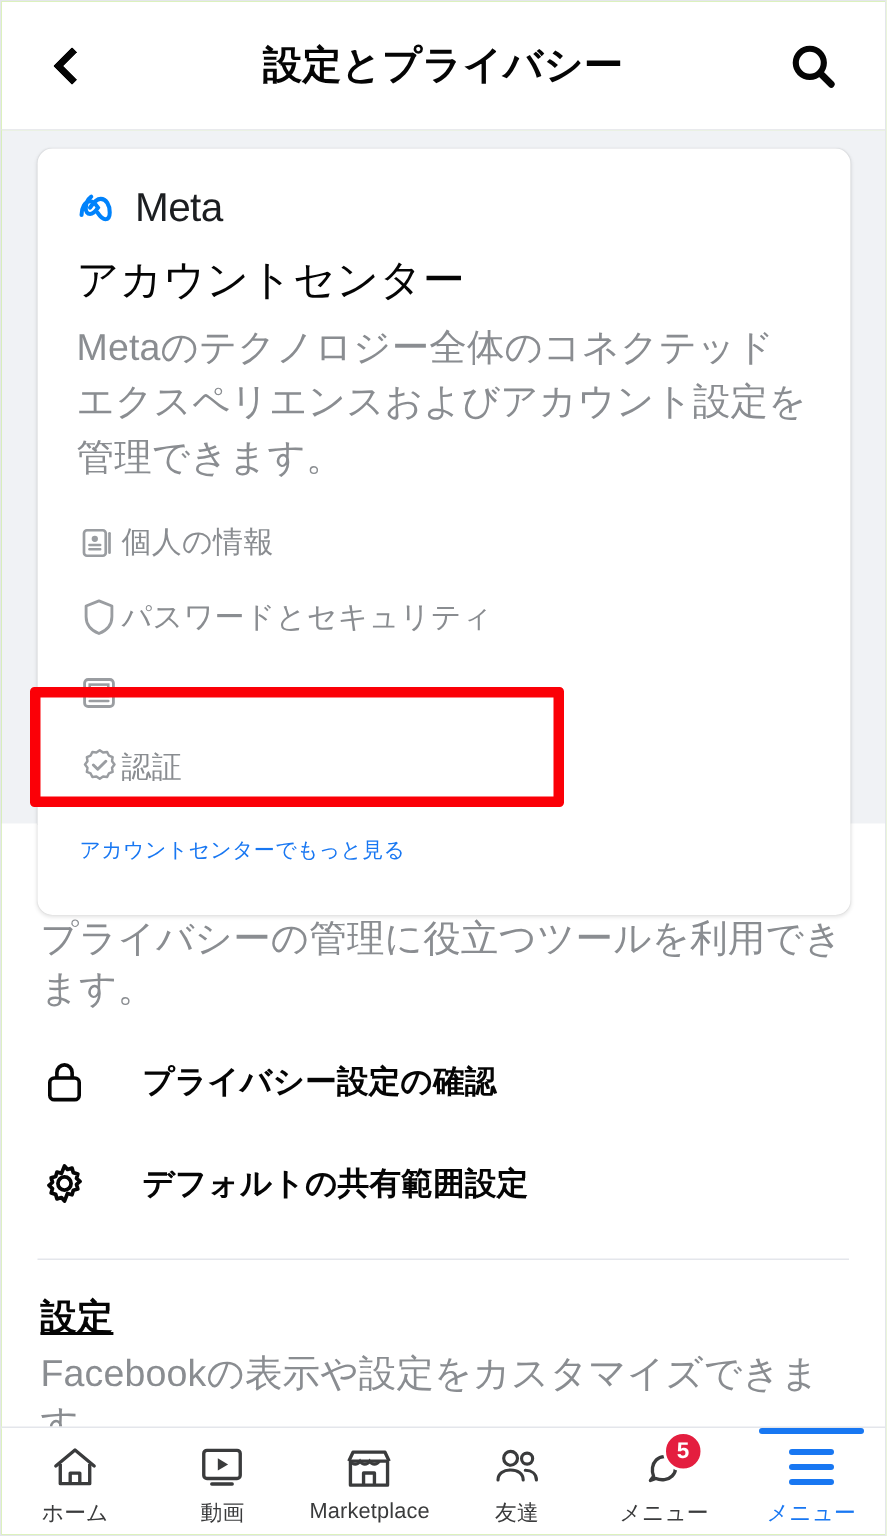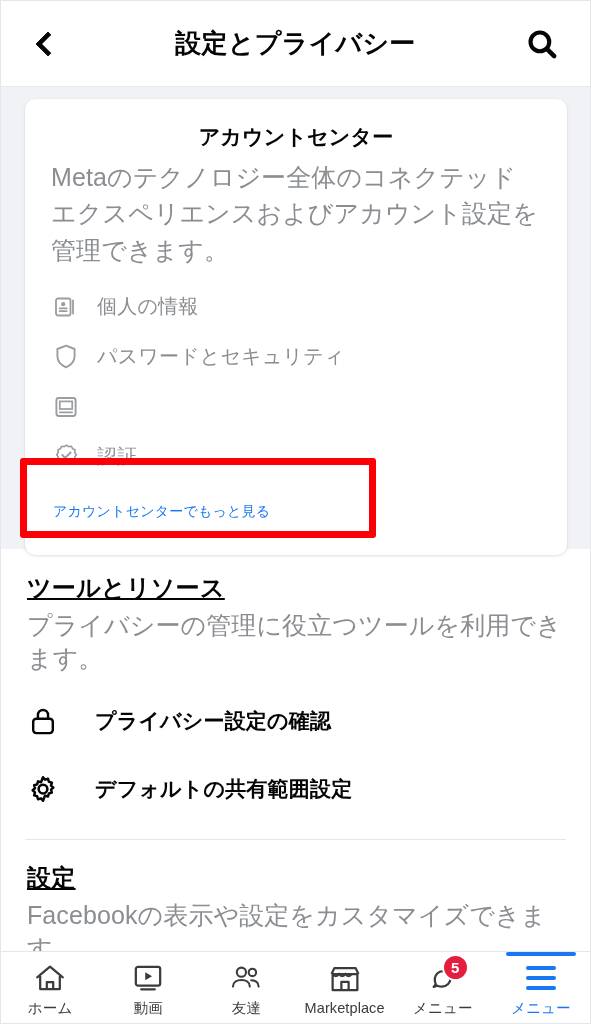--- a/index.html
+++ b/index.html
@@ -86,39 +86,37 @@
     gap: 7px;
     margin-bottom: 14px;
   }
   .meta-wordmark {
     font-size: 27px;
     font-weight: 500;
     color: #1c1e21;
     letter-spacing: -0.4px;
   }
   .card-title {
-    font-size: 21px;
-    font-weight: 700;
+    font-size: 28px;
+    font-weight: 400;
     color: #050505;
     margin-bottom: 8px;
     letter-spacing: 0.2px;
-    text-align: center;
   }
   .card-desc {
     font-size: 25px;
     line-height: 1.45;
     color: #8a8d91;
     margin-bottom: 14px;
     letter-spacing: 0.1px;
   }
   .card-list { margin-top: 2px; }
   .card-list-item {
     display: flex;
     align-items: center;
-    gap: 16px;
     height: 50px;
     cursor: pointer;
   }
   .card-list-icon {
     width: 30px; height: 30px;
     flex: 0 0 30px;
     display: flex; align-items: center; justify-content: center;
   }
   .card-list-label {
     font-size: 20px;
@@ -315,20 +313,27 @@
 
       <div class="divider sec2"></div>
 
       <div class="section-head">
         <div class="section-title">設定</div>
         <div class="section-sub">Facebookの表示や設定をカスタマイズできます。</div>
       </div>
     </div>
 
     <div class="meta-card">
+      <div class="meta-logo-row">
+        <svg width="32" height="22" viewBox="0 0 40 26">
+          <path d="M4.2 18.4c0-5.6 2.8-11.4 7.1-11.4 2.4 0 4.2 1.6 6.6 5.3 -2.4 3.7-4.2 5.3-6.6 5.3 -2.1 0-3.6-1.7-3.6-4.6 0-3.9 2-7.8 4.6-9.8" fill="none" stroke="#0082fb" stroke-width="3.4" stroke-linecap="round"></path>
+          <path d="M11.3 12.3C14.2 7.7 16.6 5 20.2 5c4.6 0 7.5 5.2 7.5 11.3 0 3.6-1.4 5.6-3.6 5.6 -2.3 0-4-1.6-6.4-5.3" fill="none" stroke="#0082fb" stroke-width="3.4" stroke-linecap="round"></path>
+        </svg>
+        <span class="meta-wordmark">Meta</span>
+      </div>
 
       <div class="card-title">アカウントセンター</div>
       <div class="card-desc">Metaのテクノロジー全体のコネクテッドエクスペリエンスおよびアカウント設定を管理できます。</div>
 
       <div class="card-list">
         <div class="card-list-item">
           <span class="card-list-icon">
             <svg width="26" height="26" viewBox="0 0 26 26">
               <rect x="3" y="4.5" width="14.5" height="17" rx="2" fill="none" stroke="#9a9da1" stroke-width="1.8"></rect>
               <path d="M20 6.5v13" fill="none" stroke="#9a9da1" stroke-width="1.8" stroke-linecap="round"></path>
@@ -394,45 +399,45 @@
           <rect x="3.6" y="3.6" width="22.8" height="17.6" rx="2" fill="none" stroke="#3a3b3c" stroke-width="2.1"></rect>
           <path d="M12.4 8.6l6.4 3.8-6.4 3.8z" fill="#3a3b3c"></path>
           <path d="M8.6 24.6h12.8" stroke="#3a3b3c" stroke-width="2.1" stroke-linecap="round"></path>
         </svg>
       </span>
       <span class="nav-label">動画</span>
     </div>
 
     <div class="navitem">
       <span class="nav-icon">
+        <svg width="32" height="30" viewBox="0 0 30 28">
+          <path d="M3.4 9.4h23.2v15H3.4z" fill="none" stroke="#3a3b3c" stroke-width="2.1" stroke-linejoin="round"></path>
+          <path d="M2.4 9.4l2.6-5.6h20l2.6 5.6" fill="none" stroke="#3a3b3c" stroke-width="2.1" stroke-linejoin="round"></path>
+          <path d="M3.4 9.4c1.6 2.6 4.4 2.6 6 0 1.6 2.6 4.4 2.6 6 0 1.6 2.6 4.4 2.6 6 0" fill="none" stroke="#3a3b3c" stroke-width="1.8"></path>
+          <path d="M11.6 24.4v-7.6h6.8v7.6" fill="none" stroke="#3a3b3c" stroke-width="2.1" stroke-linejoin="round"></path>
+        </svg>
+      </span>
+      <span class="nav-label">Marketplace</span>
+    </div>
+
+    <div class="navitem">
+      <span class="nav-icon">
         <svg width="34" height="30" viewBox="0 0 34 28">
           <circle cx="12.4" cy="8.2" r="4.6" fill="none" stroke="#3a3b3c" stroke-width="2.1"></circle>
           <circle cx="23.4" cy="8.4" r="3.7" fill="none" stroke="#3a3b3c" stroke-width="2.1"></circle>
           <path d="M4 22.6c0-4.3 3.8-6.6 8.4-6.6s8.4 2.3 8.4 6.6" fill="none" stroke="#3a3b3c" stroke-width="2.1" stroke-linecap="round"></path>
           <path d="M22.2 16.2c4.2.1 7.4 2.3 7.4 6.4" fill="none" stroke="#3a3b3c" stroke-width="2.1" stroke-linecap="round"></path>
         </svg>
       </span>
       <span class="nav-label">友達</span>
     </div>
 
     <div class="navitem">
       <span class="nav-icon">
         <svg width="32" height="30" viewBox="0 0 30 28">
-          <path d="M3.4 9.4h23.2v15H3.4z" fill="none" stroke="#3a3b3c" stroke-width="2.1" stroke-linejoin="round"></path>
-          <path d="M2.4 9.4l2.6-5.6h20l2.6 5.6" fill="none" stroke="#3a3b3c" stroke-width="2.1" stroke-linejoin="round"></path>
-          <path d="M3.4 9.4c1.6 2.6 4.4 2.6 6 0 1.6 2.6 4.4 2.6 6 0 1.6 2.6 4.4 2.6 6 0" fill="none" stroke="#3a3b3c" stroke-width="1.8"></path>
-          <path d="M11.6 24.4v-7.6h6.8v7.6" fill="none" stroke="#3a3b3c" stroke-width="2.1" stroke-linejoin="round"></path>
-        </svg>
-      </span>
-      <span class="nav-label">Marketplace</span>
-    </div>
-
-    <div class="navitem">
-      <span class="nav-icon">
-        <svg width="32" height="30" viewBox="0 0 30 28">
           <path d="M8.2 19.8c-1.4-3.4-1-7.6 1.6-10.2 2.8-2.8 7.2-2.8 10 0 2.8 2.8 2.8 7.2 0 10 -2.6 2.6-6.8 3-10.2 1.6l-3.4 1.2z" fill="none" stroke="#3a3b3c" stroke-width="2.1" stroke-linejoin="round"></path>
         </svg>
         <span class="badge">5</span>
       </span>
       <span class="nav-label">メニュー</span>
     </div>
 
     <div class="navitem active">
       <span class="active-indicator"></span>
       <span class="nav-icon">

